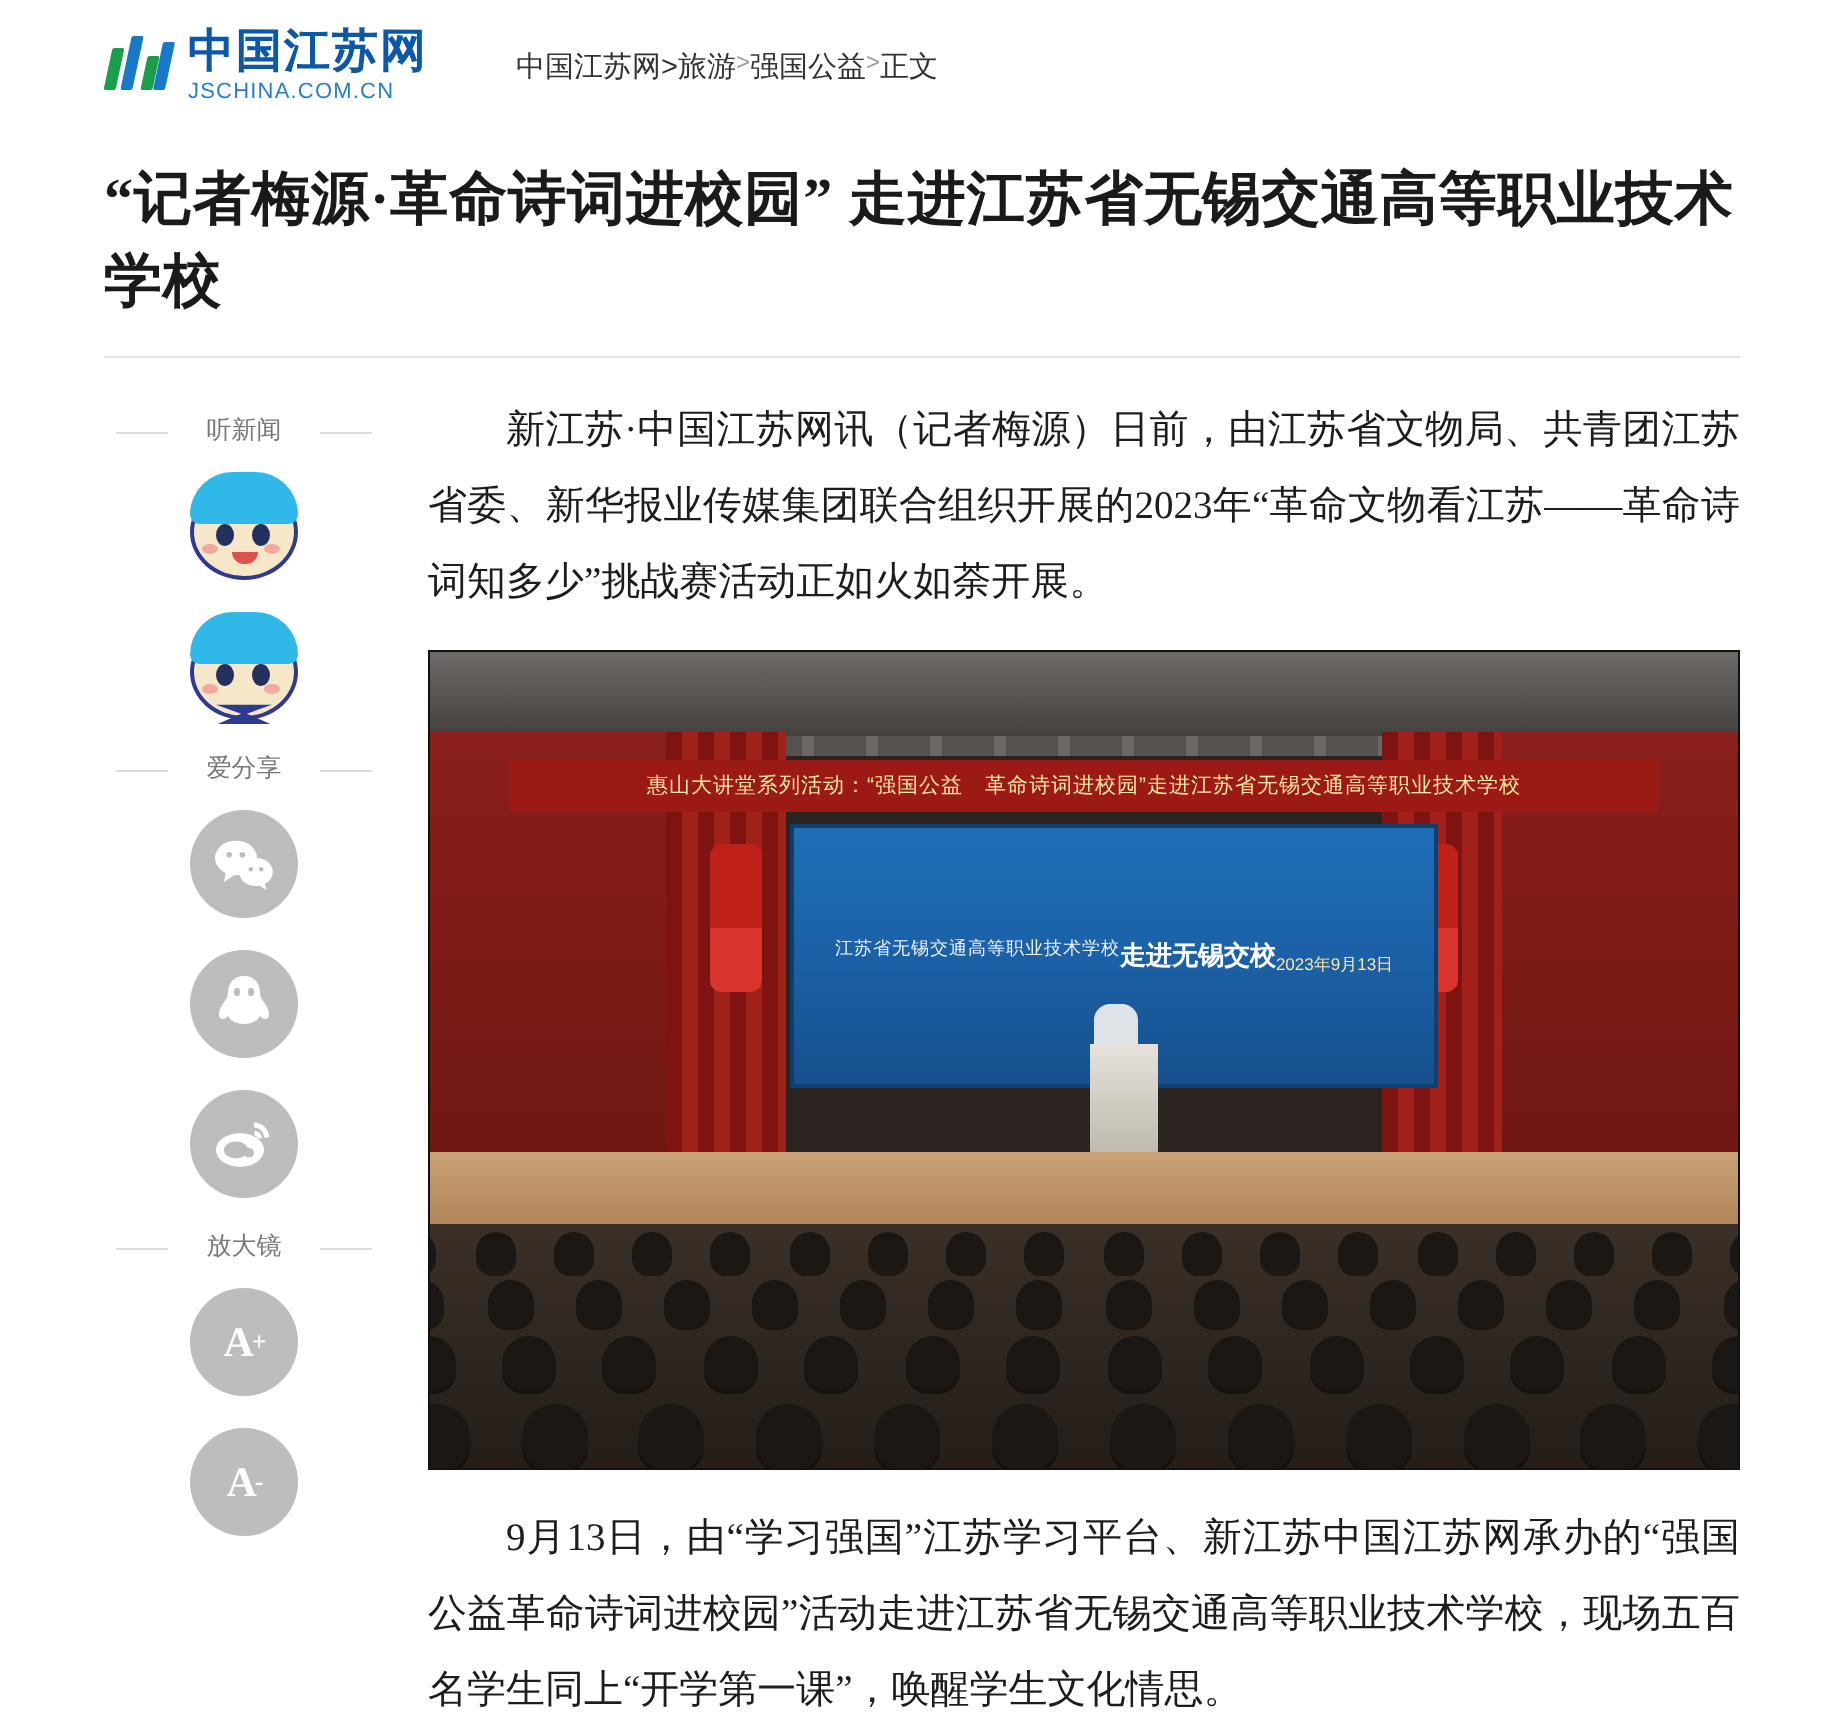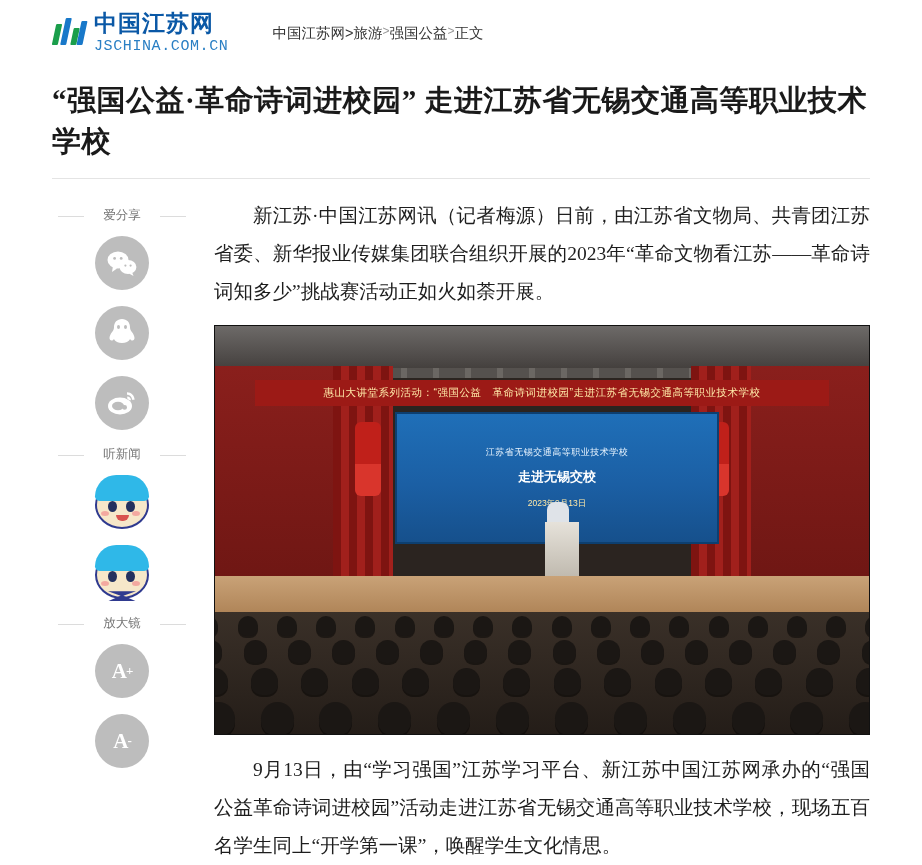--- a/index.html
+++ b/index.html
@@ -47,24 +47,23 @@
   .logo-mark i.b4 { left: 27px; top: 5px;  height: 24px; background: #1878c9; }
   .logo-text { line-height: 1; }
   .logo-cn {
     font-size: 23px;
     font-weight: bold;
     color: #0a58a6;
     letter-spacing: 1px;
   }
   .logo-en {
     margin-top: 4px;
-    font-size: 15px;
+    font-size: 11px;
     color: #2a7fc4;
     letter-spacing: 0.6px;
-    font-family: Liberation Mono, monospace;
   }
 
   .breadcrumb {
     margin-left: 44px;
     font-size: 14.5px;
     color: #333;
     display: flex;
     align-items: flex-start;
     gap: 0;
     white-space: nowrap;
@@ -274,21 +273,21 @@
     position: absolute; left: 40px; top: 54px; right: 40px; height: 26px;
     background: #9c1a16;
     display: flex; align-items: center; justify-content: center;
     color: #ffe9a8; font-size: 10.5px; letter-spacing: 0.5px;
     font-family: "Liberation Sans", sans-serif; white-space: nowrap; overflow: hidden;
   }
   .ph-screen {
     position: absolute; left: 180px; top: 86px; width: 320px; height: 128px;
     background: linear-gradient(180deg,#1f6fb8 0%, #1b5fa4 55%, #16508c 100%);
     border: 2px solid #0d3f70;
-    display: flex; flex-direction: column; align-items: center; justify-content: center;
+    display: flex; flex-direction: row; align-items: center; justify-content: center;
     text-align: center; color: #ffffff;
   }
   .ph-screen .school {
     font-size: 9px; color: #eaf5ff; margin-bottom: 8px; letter-spacing: 0.5px;
   }
   .ph-screen .l1 { font-size: 14px; font-weight: bold; color: #ffe9a8; line-height: 1.5; }
   .ph-screen .l2 { font-size: 13px; font-weight: bold; color: #ffffff; line-height: 1.6; }
   .ph-screen .date { margin-top: 10px; font-size: 8.5px; color: #ffe9a8; }
   .ph-knot-l, .ph-knot-r {
     position: absolute; top: 96px; width: 26px; height: 74px;
@@ -345,27 +344,55 @@
   <nav class="breadcrumb">
     <a href="#">中国江苏网&gt;旅游</a>
     <span class="sep">&gt;</span>
     <a href="#">强国公益</a>
     <span class="sep">&gt;</span>
     <a href="#">正文</a>
   </nav>
 </div>
 
 <div class="title-wrap">
-  <h1 class="article-title">“强国公益·革命诗词进校园” 走进江苏省无锡交通高等职业技术学校</h1>
+  <h1 class="article-title">“记者梅源·革命诗词进校园” 走进江苏省无锡交通高等职业技术学校</h1>
 </div>
 <div class="divider"></div>
 
 <div class="content">
 
   <aside class="rail">
+
+    <div class="rail-section">
+      <div class="rail-label">听新闻</div>
+
+      <div class="voice-av girl">
+        <span>
+          <span class="face"></span>
+          <span class="hair"></span>
+          <span class="eye l"></span>
+          <span class="eye r"></span>
+          <span class="cheek l"></span>
+          <span class="cheek r"></span>
+          <span class="mouth"></span>
+        </span>
+      </div>
+
+      <div class="voice-av boy">
+        <span>
+          <span class="face"></span>
+          <span class="hair"></span>
+          <span class="eye l"></span>
+          <span class="eye r"></span>
+          <span class="cheek l"></span>
+          <span class="cheek r"></span>
+          <span class="bow"></span>
+        </span>
+      </div>
+    </div>
 
     <div class="rail-section">
       <div class="rail-label">爱分享</div>
 
       <div class="circle-btn wechat">
         <span>
           <svg width="30" height="26" viewBox="0 0 30 26" fill="#fff">
             <ellipse cx="11" cy="10" rx="10.5" ry="8.6"></ellipse>
             <polygon points="6,16 5,22 10,18.6"></polygon>
             <ellipse cx="21" cy="17" rx="8.4" ry="7" fill="#fff"></ellipse>
@@ -390,48 +417,20 @@
 
       <div class="circle-btn">
         <span>
           <svg width="30" height="26" viewBox="0 0 30 26" fill="#fff">
             <ellipse cx="13" cy="16" rx="12" ry="8.4"></ellipse>
             <ellipse cx="11" cy="16" rx="6" ry="4.2" fill="#bdbdbd"></ellipse>
             <circle cx="17.6" cy="17.4" r="2.4" fill="#bdbdbd"></circle>
             <path d="M20 2.2c4.2 0 7.6 3.4 7.6 7.6h-2.6c0-2.8-2.2-5-5-5V2.2z"></path>
             <path d="M20.2 6.4c2.1 0 3.8 1.7 3.8 3.8h-2.3c0-.8-.7-1.5-1.5-1.5V6.4z"></path>
           </svg>
-        </span>
-      </div>
-    </div>
-
-    <div class="rail-section">
-      <div class="rail-label">听新闻</div>
-
-      <div class="voice-av girl">
-        <span>
-          <span class="face"></span>
-          <span class="hair"></span>
-          <span class="eye l"></span>
-          <span class="eye r"></span>
-          <span class="cheek l"></span>
-          <span class="cheek r"></span>
-          <span class="mouth"></span>
-        </span>
-      </div>
-
-      <div class="voice-av boy">
-        <span>
-          <span class="face"></span>
-          <span class="hair"></span>
-          <span class="eye l"></span>
-          <span class="eye r"></span>
-          <span class="cheek l"></span>
-          <span class="cheek r"></span>
-          <span class="bow"></span>
         </span>
       </div>
     </div>
 
     <div class="rail-section">
       <div class="rail-label">放大镜</div>
 
       <div class="font-btn">
         <span>A</span>
           <sup>+</sup>

